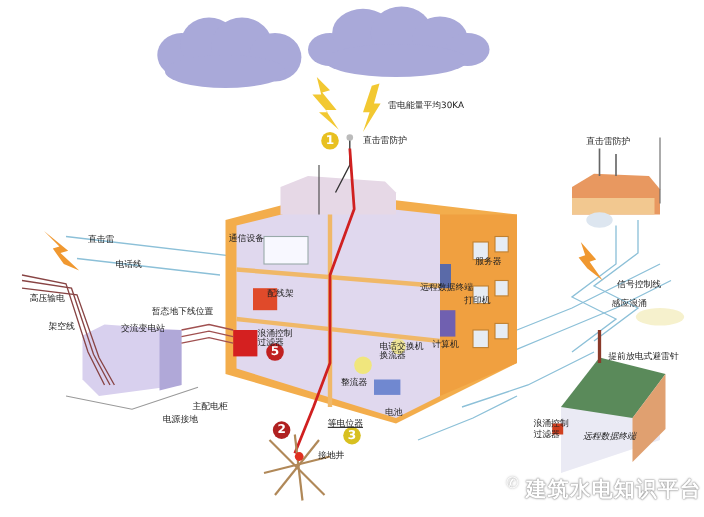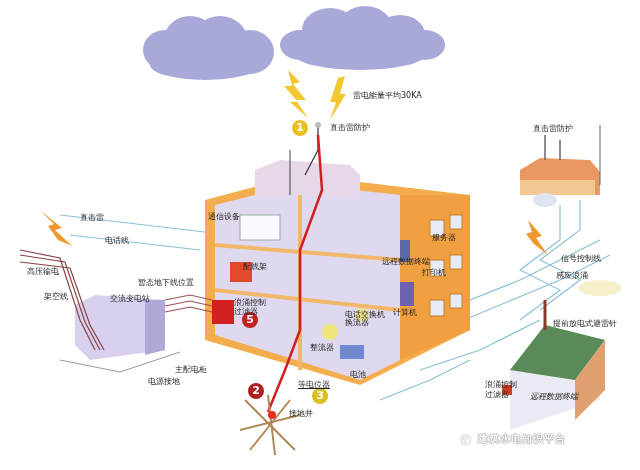--- a/index.html
+++ b/index.html
@@ -2,21 +2,21 @@
 <html><head>
 <meta charset="utf-8">
 <style>
   html, body { margin:0; padding:0; }
   body { width:640px; height:470px; background:#ffffff; overflow:hidden; position:relative;
          font-family:"DejaVu Sans", sans-serif; }
   #stage { position:absolute; left:0; top:0; width:640px; height:470px; }
   .lbl { position:absolute; font-size:8px; color:#222; white-space:nowrap; line-height:10px; }
   .badge { position:absolute; width:16px; height:16px; border-radius:50%; color:#fff; font-weight:bold;
            font-size:11px; text-align:center; line-height:16px; font-family:"DejaVu Sans", sans-serif; }
-  .wm { position:absolute; left:478px; top:432px; font-size:10px; color:#ffffff; font-weight:bold;
+  .wm { position:absolute; left:478px; top:432px; font-size:19px; color:#ffffff; font-weight:bold;
         text-shadow:0 0 2px #888, 0 0 1px #666; letter-spacing:1px; }
   .wm-icon { position:absolute; left:460px; top:432px; font-size:14px; color:#fff; text-shadow:0 0 2px #888; }
 </style>
 </head>
 <body>
 
 <svg id="stage" viewBox="0 0 640 470" xmlns="http://www.w3.org/2000/svg">
 
   <g fill="#a9a9d9">
     <ellipse cx="165" cy="50" rx="22" ry="20"></ellipse>

